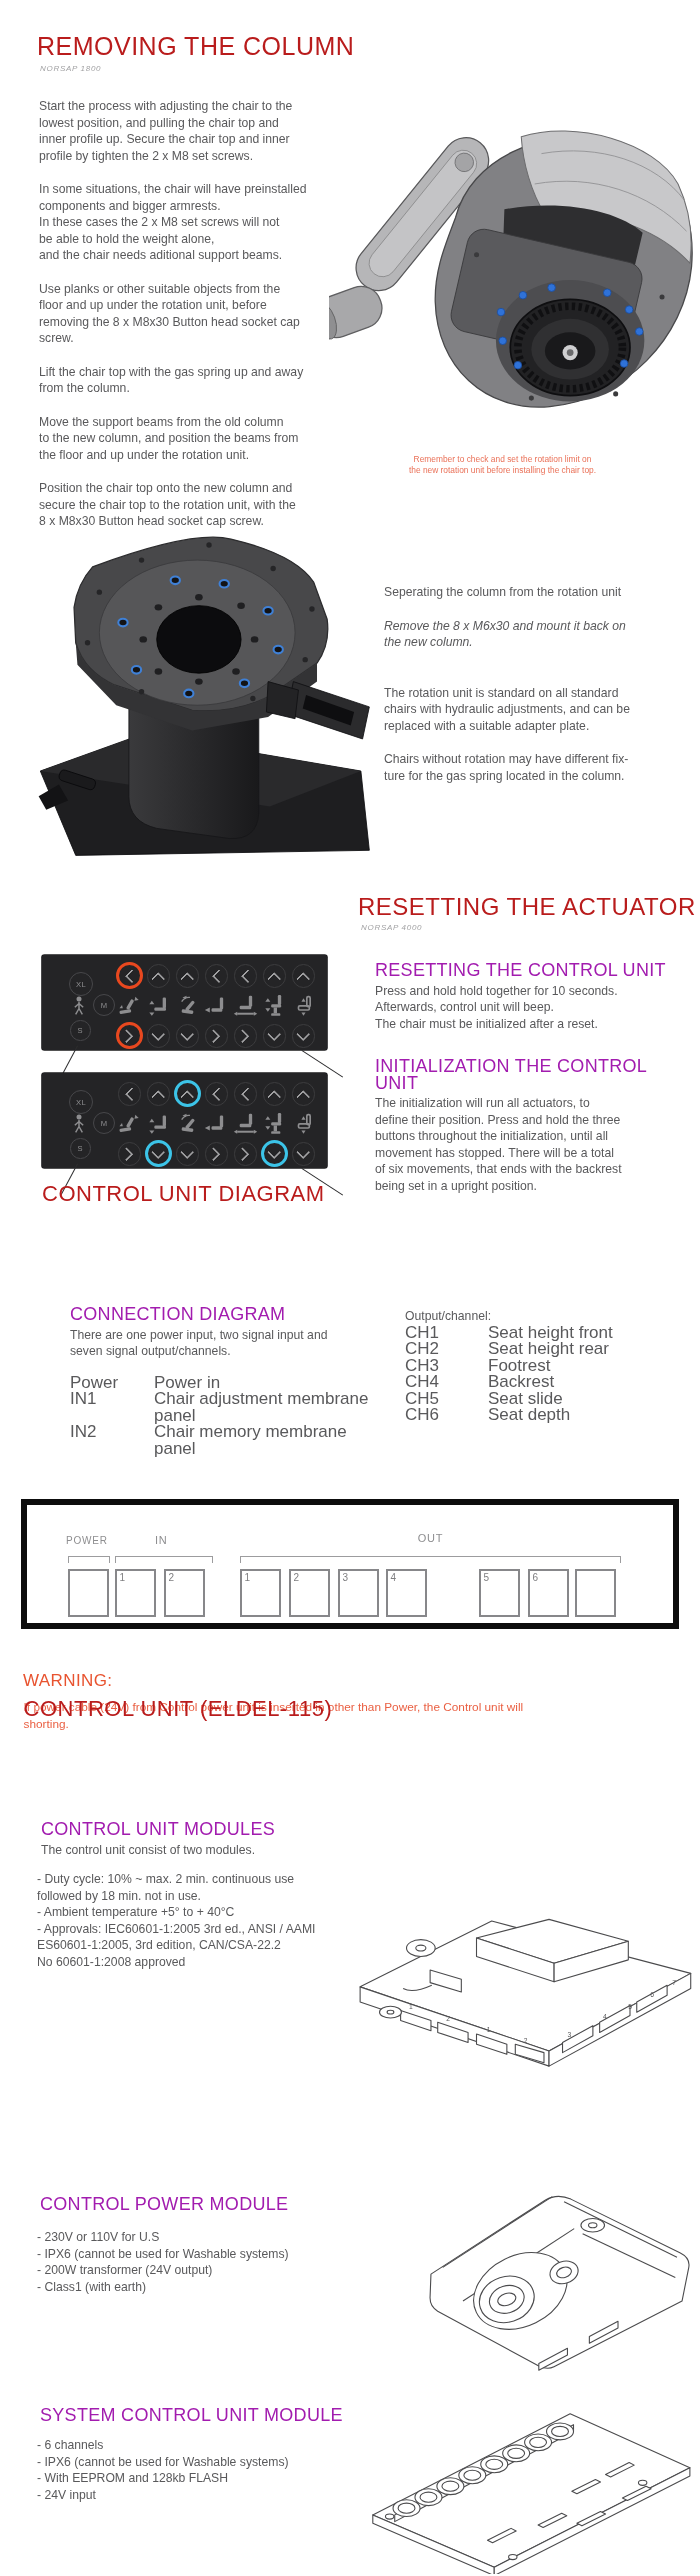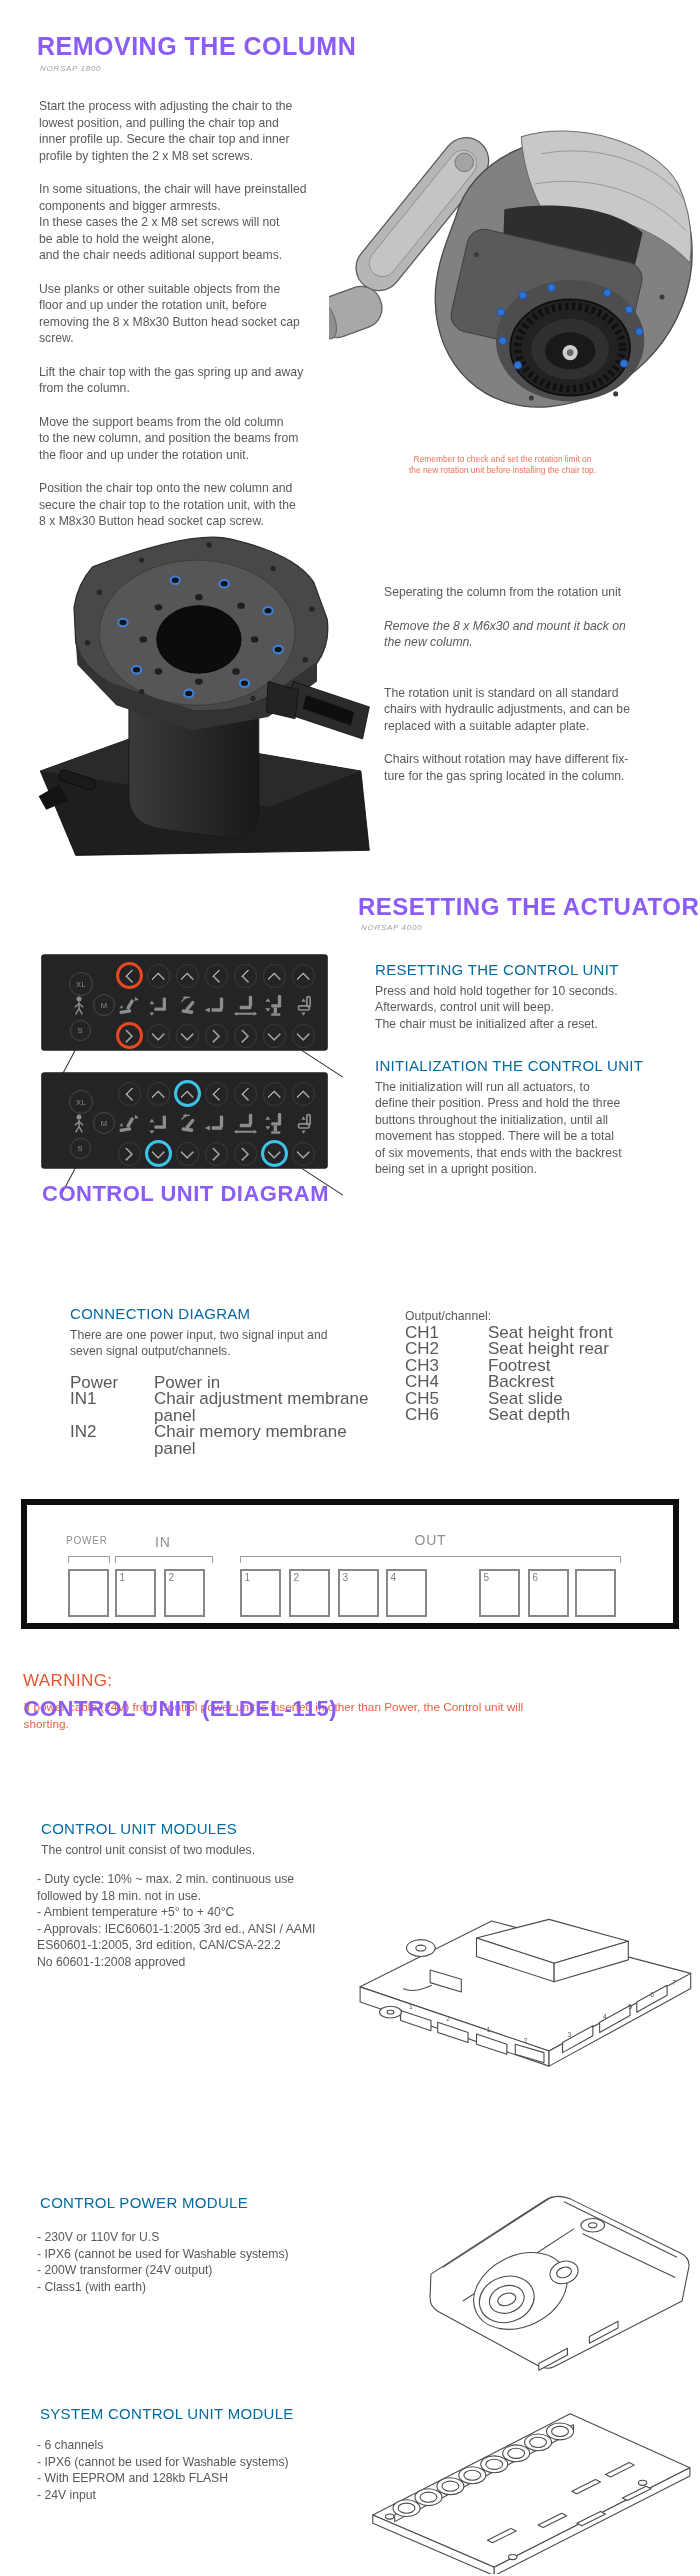--- a/index.html
+++ b/index.html
@@ -1,24 +1,24 @@
 <!DOCTYPE html>
 <html style="font-size:13.5px"><head>
 <meta charset="utf-8">
 <style>
   html,body{margin:0;padding:0;background:#fff}
   .page{position:relative;width:700px;height:2576px;background:#fff;overflow:hidden;
         font-family:"Liberation Sans",sans-serif;color:#58585a}
   .abs{position:absolute}
-  .title{font-weight:700;color:#8b5cf6;letter-spacing:0.5px;white-space:nowrap}
+  .title{font-weight:400;color:#b91c1c;letter-spacing:0.5px;white-space:nowrap}
   .subtitle{font-style:italic;color:#a2a2a4;font-size:8px;letter-spacing:0.7px}
   .pre{white-space:pre-line}
   .body-txt{font-size:12.2px;line-height:16.5px;color:#59595b}
   .para{margin:0 0 17px 0}
-  .grayhead{font-size:15px;color:#0369a1;letter-spacing:0.3px;margin:0 0 4.2px 0}
+  .grayhead{font-size:18px;color:#a21caf;letter-spacing:0.3px;margin:0 0 4.2px 0}
   .caption-red{font-size:8.4px;line-height:11.4px;color:#ea7158;text-align:center}
   .warn-title{font-size:17px;color:#e8532f;letter-spacing:0.4px}
   .warn-body{font-size:11.8px;line-height:17px;color:#ea6043}
   .tbl-row{display:flex;font-size:17px;line-height:16.5px}
   .tbl-l{flex:0 0 84px}
   .tbl-l2{flex:0 0 83px}
   
   .panel{position:absolute;left:42px;width:285px;height:95px;background:#242426;border-radius:2.5px;box-shadow:0 0 0 0.8px #1b1b1d}
   .pbtn{position:absolute;border:0.8px solid #47474a;border-radius:50%;display:flex;align-items:center;justify-content:center;
         color:#8e8e90;font-size:7.6px;letter-spacing:0.3px}
@@ -27,21 +27,21 @@
   .cell.hl-o{border:3px solid #e8481f;width:27px;height:27px}
   .cell.hl-c{border:3px solid #3cc4e8;width:27px;height:27px}
   .chev{display:inline-block;width:8.4px;height:8.4px;border-right:2.2px solid #a0a0a2;border-bottom:2.2px solid #a0a0a2;border-radius:0.8px}
   .c-up{transform:translateY(2.5px) rotate(-135deg)}
   .c-down{transform:translateY(-1.7px) rotate(45deg)}
   .c-left{transform:translateX(2.5px) rotate(135deg)}
   .c-right{transform:translateX(-2.5px) rotate(-45deg)}
   .cline{position:absolute;height:0.8px;background:#2c2c2e;transform-origin:left top}
   
   .diagbox{position:absolute;left:21px;top:1499px;width:646px;height:118px;border:6.8px solid #0d0d0d}
-  .dlabel{position:absolute;font-size:14px;color:#8e8e90;letter-spacing:0.8px}
+  .dlabel{position:absolute;font-size:11px;color:#8e8e90;letter-spacing:0.8px}
   .brk{position:absolute;height:6.8px;border-top:1.7px solid #9c9c9e;border-left:1.7px solid #9c9c9e;border-right:1.7px solid #9c9c9e;box-sizing:border-box}
   .port{position:absolute;top:64px;width:37px;height:44px;border:2.5px solid #87878a;box-sizing:content-box}
   .port .num{font-size:10px;color:#7e7e80;margin:0.8px 0 0 2.5px}
 </style>
 </head>
 <body>
 
 <div class="page">
 
   <div class="abs title" style="left:37px;top:32px;font-size:25px">REMOVING THE COLUMN</div>

